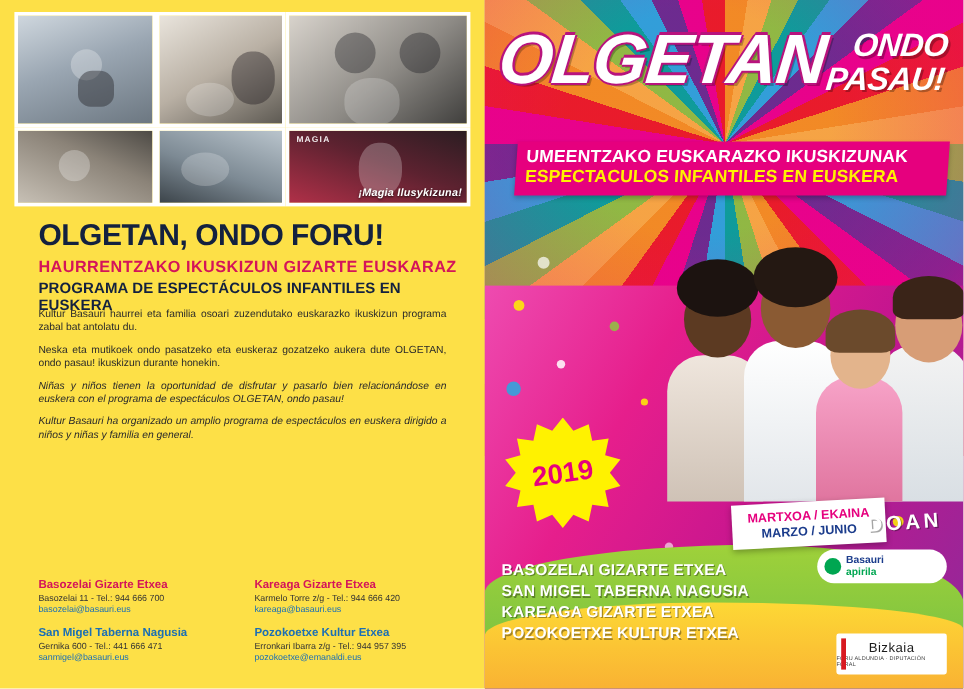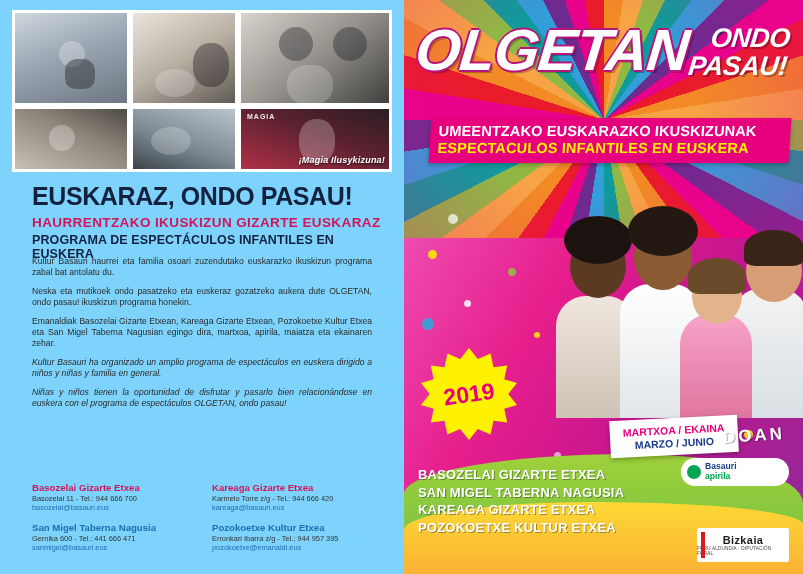--- a/index.html
+++ b/index.html
@@ -14,21 +14,21 @@
     overflow: hidden;
     font-family: "Liberation Sans", sans-serif;
     background: #ffffff;
   }
 
   
   .left-panel {
     position: absolute;
     left: 0; top: 0;
     width: 404px; height: 574px;
-    background: #7dd3fc;
+    background: #fde047;
     overflow: hidden;
   }
   .left-inner {
     position: absolute;
     left: 12px; top: 10px;
     width: 380px; height: 554px;
   }
 
   
   .collage {
@@ -389,21 +389,21 @@
 
   .logo-bizkaia {
     position: absolute;
     right: 14px; bottom: 12px;
     width: 92px; height: 34px;
     background: #ffffff;
     display: flex; flex-direction: column; align-items: center; justify-content: center;
     border-radius: 2px;
   }
   .logo-bizkaia .lb-top {
-    font-size: 11px; font-weight: bold; color: #1b1b1b; letter-spacing: .4px;
+    font-size: 11px; font-weight: normal; color: #1b1b1b; letter-spacing: .4px;
   }
   .logo-bizkaia .lb-bot {
     font-size: 4.6px; color: #444; letter-spacing: .2px;
   }
   .logo-bizkaia .lb-bar {
     position: absolute; left: 4px; top: 4px; width: 4px; height: 26px;
     background: #d81921;
   }
 </style>
 </head>
@@ -434,30 +434,29 @@
         <div class="photo p5">
           <div class="photo-figure pf-d" style="left:18px;top:18px;"></div>
         </div>
         <div class="photo p6">
           <div class="photo-caption-top">MAGIA</div>
           <div class="photo-figure pf-c" style="left:58px;top:10px;background:rgba(255,255,255,.25);"></div>
           <div class="magia-badge">¡Magia Ilusykizuna!</div>
         </div>
       </div>
 
-      <div class="left-title">EUSKARAZ, ONDO PASAU!</div>
+      <div class="left-title">OLGETAN, ONDO FORU!</div>
       <div class="left-sub1">HAURRENTZAKO IKUSKIZUN GIZARTE EUSKARAZ</div>
       <div class="left-sub2">PROGRAMA DE ESPECTÁCULOS INFANTILES EN EUSKERA</div>
 
       <div class="body-block">
         <p class="para">Kultur Basauri haurrei eta familia osoari zuzendutako euskarazko ikuskizun programa zabal bat antolatu du.</p>
-        <p class="para">Neska eta mutikoek ondo pasatzeko eta euskeraz gozatzeko aukera dute OLGETAN, ondo pasau! ikuskizun programa honekin.</p>
-        <p class="para">Emanaldiak Basozelai Gizarte Etxean, Kareaga Gizarte Etxean, Pozokoetxe Kultur Etxea eta San Migel Taberna Nagusian egingo dira, martxoa, apirila, maiatza eta ekainaren zehar.</p>
+        <p class="para">Neska eta mutikoek ondo pasatzeko eta euskeraz gozatzeko aukera dute OLGETAN, ondo pasau! ikuskizun durante honekin.</p>
+        <p class="para es">Niñas y niños tienen la oportunidad de disfrutar y pasarlo bien relacionándose en euskera con el programa de espectáculos OLGETAN, ondo pasau!</p>
         <p class="para es">Kultur Basauri ha organizado un amplio programa de espectáculos en euskera dirigido a niños y niñas y familia en general.</p>
-        <p class="para es">Niñas y niños tienen la oportunidad de disfrutar y pasarlo bien relacionándose en euskera con el programa de espectáculos OLGETAN, ondo pasau!</p>
       </div>
 
       <div class="contacts">
         <div class="contact-col c-l">
           <div class="contact-item">
             <div class="c-name">Basozelai Gizarte Etxea</div>
             <div class="c-line">Basozelai 11 - Tel.: 944 666 700</div>
             <div class="c-mail">basozelai@basauri.eus</div>
           </div>
           <div class="contact-item">

